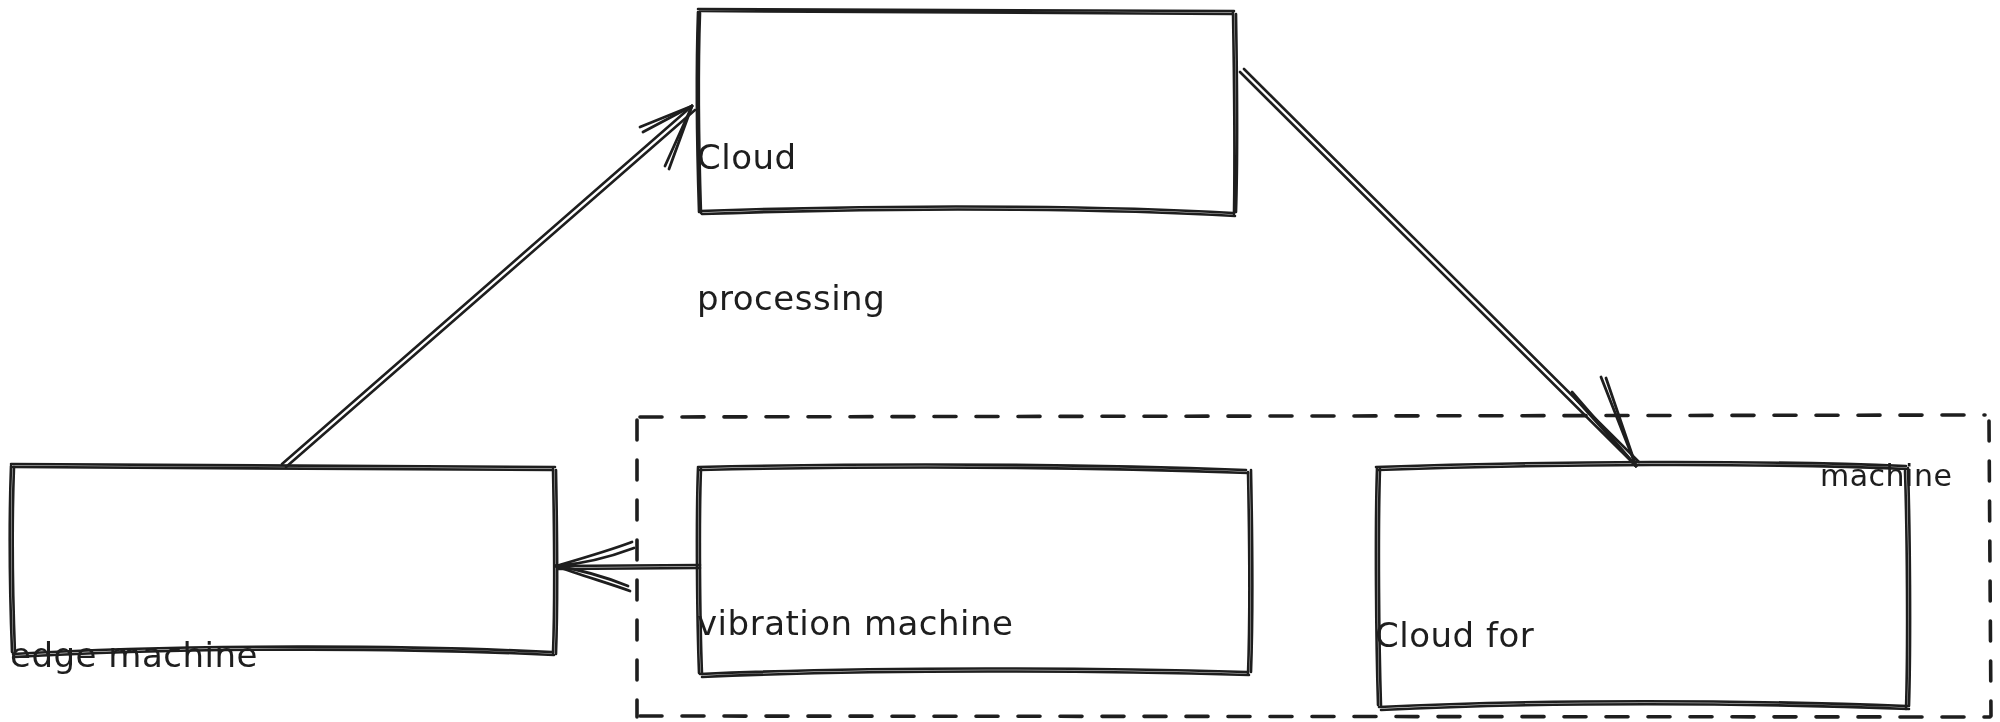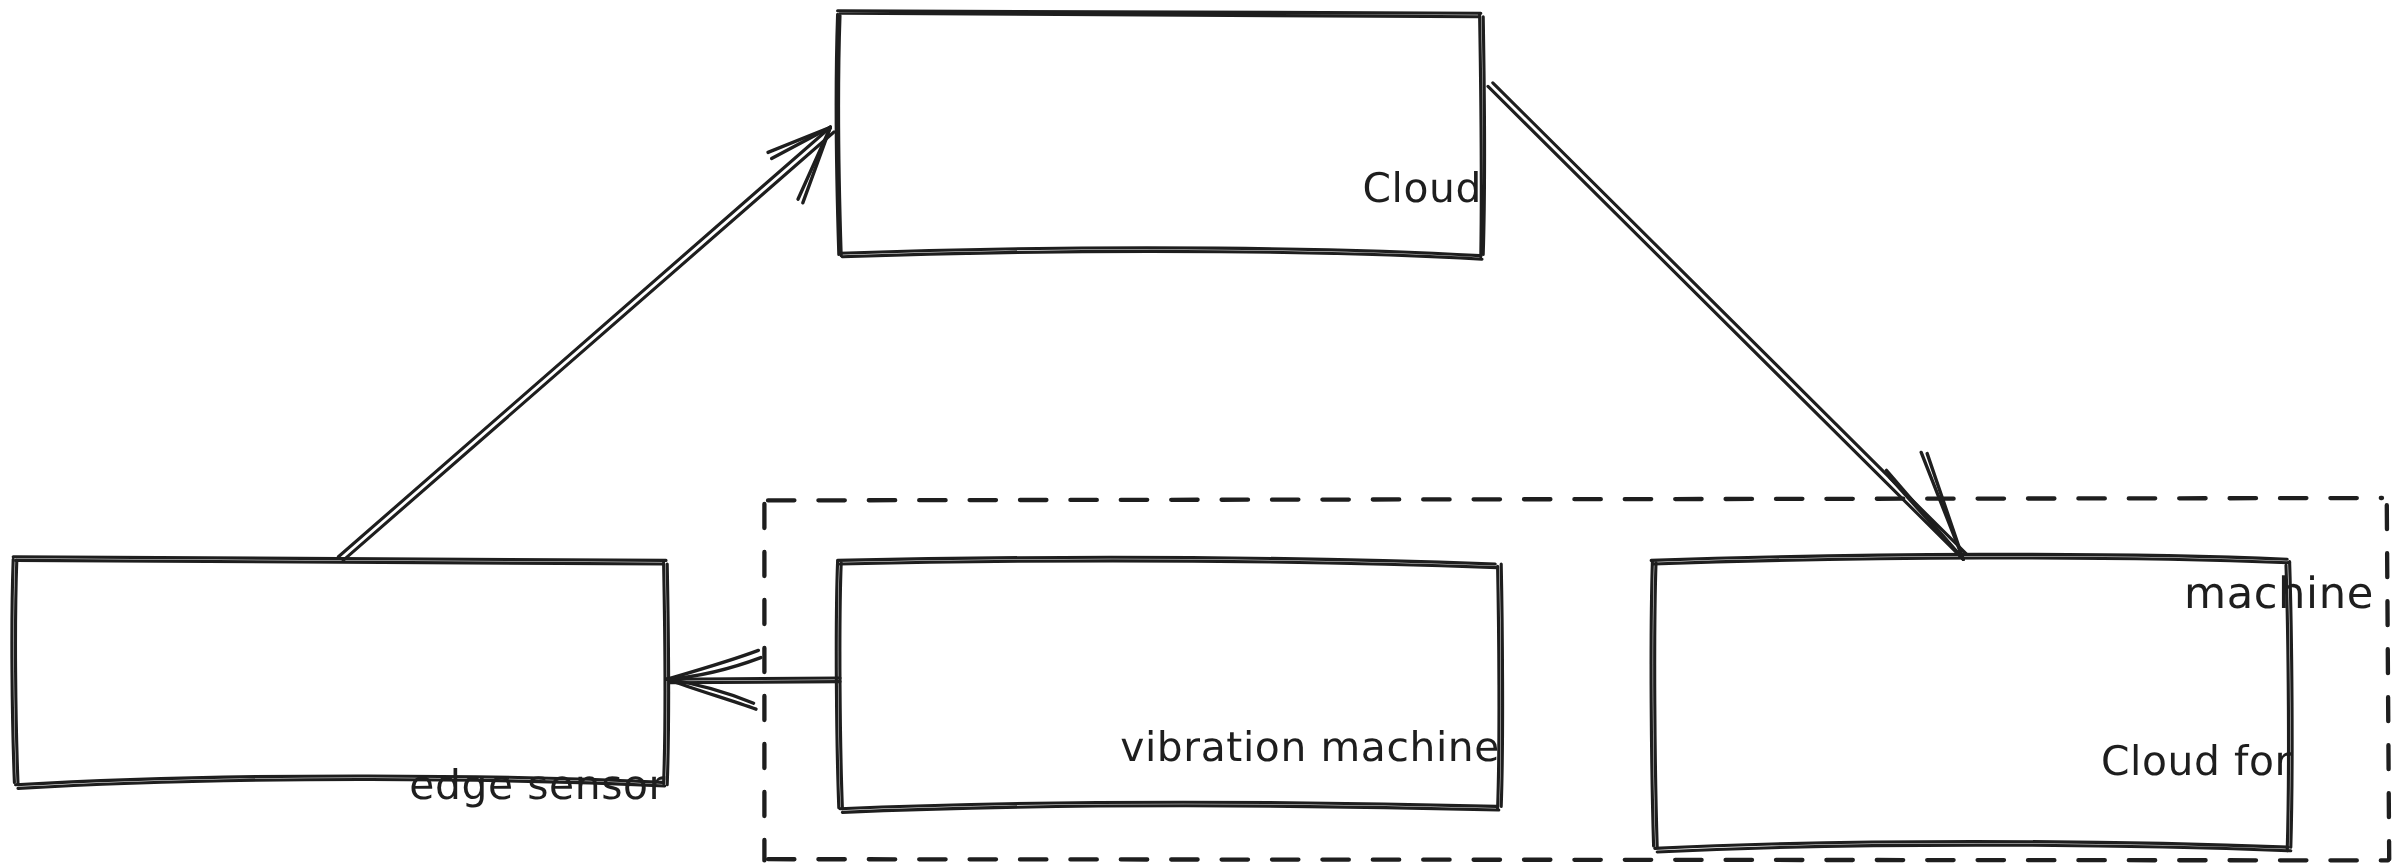--- a/index.html
+++ b/index.html
@@ -20,34 +20,34 @@
   }
   #sketch {
     position: absolute;
     left: 0;
     top: 0;
     width: 2000px;
     height: 722px;
   }
   .node-label {
     position: absolute;
-    text-align: right;
+    text-align: left;
     color: #1e1e1e;
     font-family: "DejaVu Sans", sans-serif;
     line-height: 1.38;
     white-space: pre;
     pointer-events: none;
     letter-spacing: 0.5px;
   }
   .node-label .ln { display: block; }
   #label-cloud      { left: 697px;  top: 40px;  width: 538px; font-size: 34px; }
   #label-edge       { left: 10px;   top: 538px; width: 545px; font-size: 34px; }
   #label-vibration  { left: 697px;  top: 506px; width: 553px; font-size: 34px; }
   #label-light      { left: 1375px; top: 518px; width: 535px; font-size: 34px; }
-  #label-machine    { left: 1820px; top: 372px; width: 170px; font-size: 36px; text-align: left; }
+  #label-machine    { left: 1820px; top: 372px; width: 170px; font-size: 30px; text-align: left; }
 </style>
 </head>
 <body>
 
 <div id="canvas">
 
   <svg id="sketch" viewBox="0 0 2000 722" xmlns="http://www.w3.org/2000/svg">
 
     <g fill="none" stroke="#1e1e1e" stroke-linecap="round" stroke-linejoin="round">
 
@@ -111,24 +111,25 @@
         <path d="M 556 566 C 582 564 610 557 634 548" stroke-width="2.8"></path>
         <path d="M 556 566 C 580 575 608 583 630 591" stroke-width="2.8"></path>
         <path d="M 556 566 C 582 570 608 578 628 586" stroke-width="2.8"></path>
       </g>
 
     </g>
   </svg>
 
   <div class="node-label" id="label-cloud">
     <span class="ln">Cloud</span>
+    <span class="ln">processing</span>
   </div>
 
   <div class="node-label" id="label-edge">
-    <span class="ln">edge sensor</span>
+    <span class="ln">edge machine</span>
   </div>
 
   <div class="node-label" id="label-vibration">
     <span class="ln">vibration machine</span>
     
   </div>
 
   <div class="node-label" id="label-light">
     <span class="ln">Cloud for</span>
     

